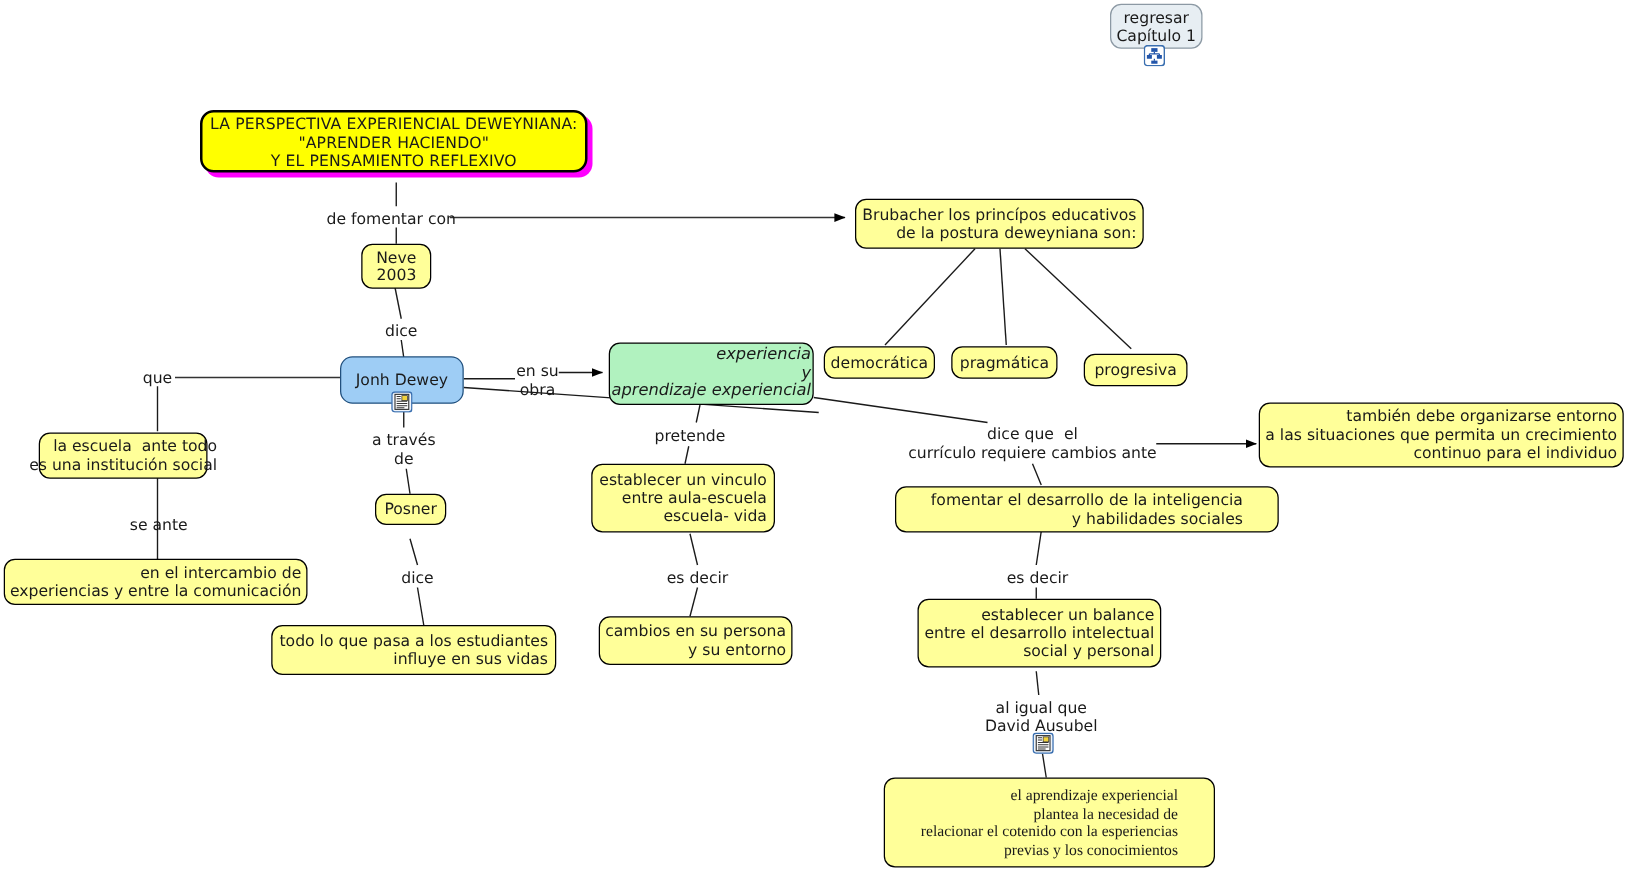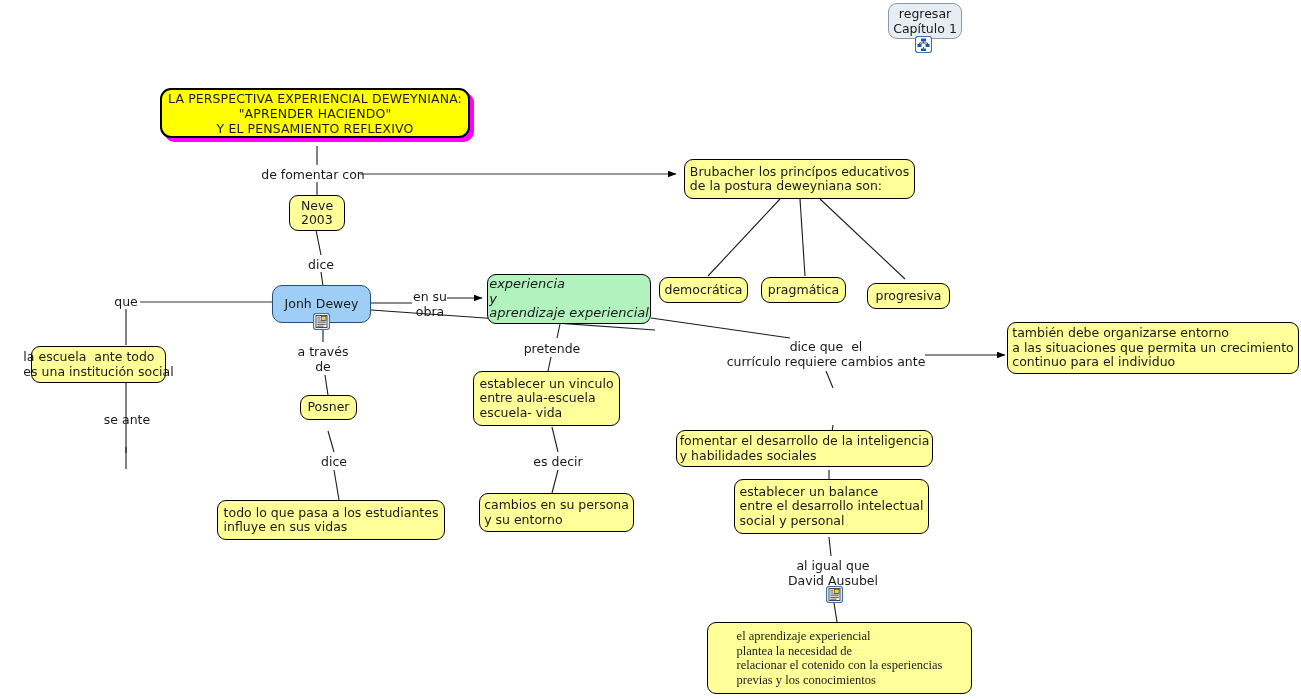--- a/index.html
+++ b/index.html
@@ -27,21 +27,21 @@
     width: 1301px;
     height: 699px;
     pointer-events: none;
   }
   .node {
     position: absolute;
     box-sizing: border-box;
     border: 1px solid #000000;
     border-radius: 9px;
     background: #ffff99;
-    text-align: left;
+    text-align: right;
     font-size: 12.5px;
     line-height: 14.5px;
     padding: 4px 20px;
     display: flex;
     align-items: center;
     justify-content: center;
     white-space: pre;
     color: #1a1a1a;
   }
   .node.blue {
@@ -226,34 +226,36 @@
   <div class="node" style="left:684px; top:159px; width:231px; height:40px;">Brubacher los princípos educativos
 de la postura deweyniana son:</div>
 
   <div class="node" style="left:659px; top:277px; width:89px; height:26px;">democrática</div>
   <div class="node" style="left:761px; top:277px; width:85px; height:26px;">pragmática</div>
   <div class="node" style="left:867px; top:283px; width:83px; height:26px;">progresiva</div>
 
   <div class="node" style="left:31px; top:346px; width:135px; height:37px;">la escuela  ante todo
 es una institución social</div>
 
+  <div class="node" style="left:3px; top:447px; width:243px; height:37px;">en el intercambio de
+experiencias y entre la comunicación</div>
 
   <div class="node" style="left:300px; top:395px; width:57px; height:25px;">Posner</div>
 
   <div class="node" style="left:217px; top:500px; width:228px; height:40px;">todo lo que pasa a los estudiantes
 influye en sus vidas</div>
 
   <div class="node" style="left:473px; top:371px; width:147px; height:55px;">establecer un vinculo
 entre aula-escuela
 escuela- vida</div>
 
   <div class="node" style="left:479px; top:493px; width:155px; height:39px;">cambios en su persona
 y su entorno</div>
 
-  <div class="node" style="left:676px; top:389px; width:257px; height:37px;margin-top:41px;">fomentar el desarrollo de la inteligencia
+  <div class="node" style="left:716px; top:389px; width:307px; height:37px;">fomentar el desarrollo de la inteligencia
 y habilidades sociales</div>
 
   <div class="node" style="left:734px; top:479px; width:195px; height:55px;">establecer un balance
 entre el desarrollo intelectual
 social y personal</div>
 
   <svg class="docicon" style="left:826px; top:586px;" viewBox="0 0 17 17">
     <rect x="0.5" y="0.5" width="16" height="16" rx="2.5" fill="#eef4fb" stroke="#3a6fb0" stroke-width="1.2"></rect>
     <rect x="3" y="2.5" width="11" height="12" fill="#ffffff" stroke="#333333" stroke-width="0.9"></rect>
     <rect x="8.5" y="3.5" width="4.5" height="4" fill="#f2d23c" stroke="#333" stroke-width="0.6"></rect>

